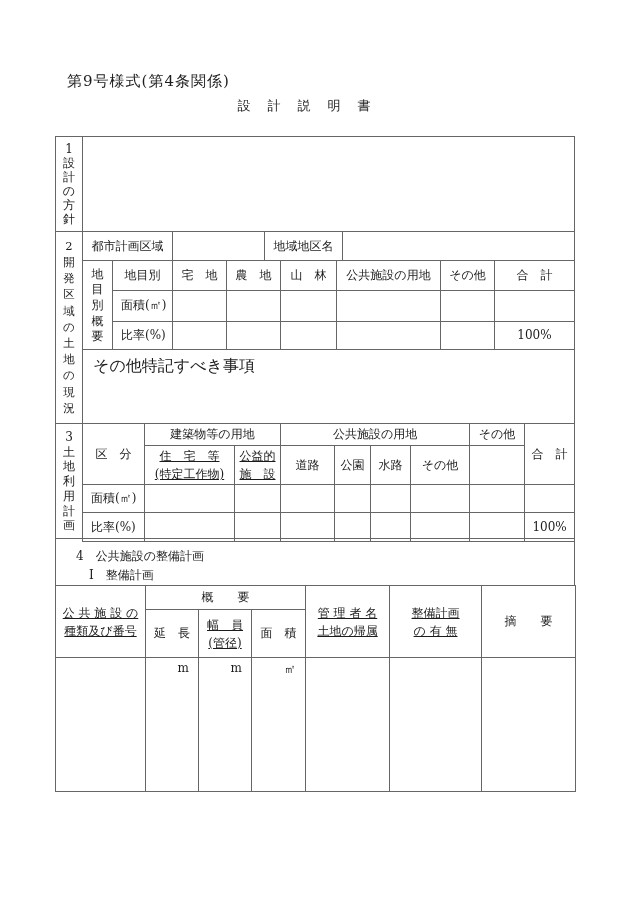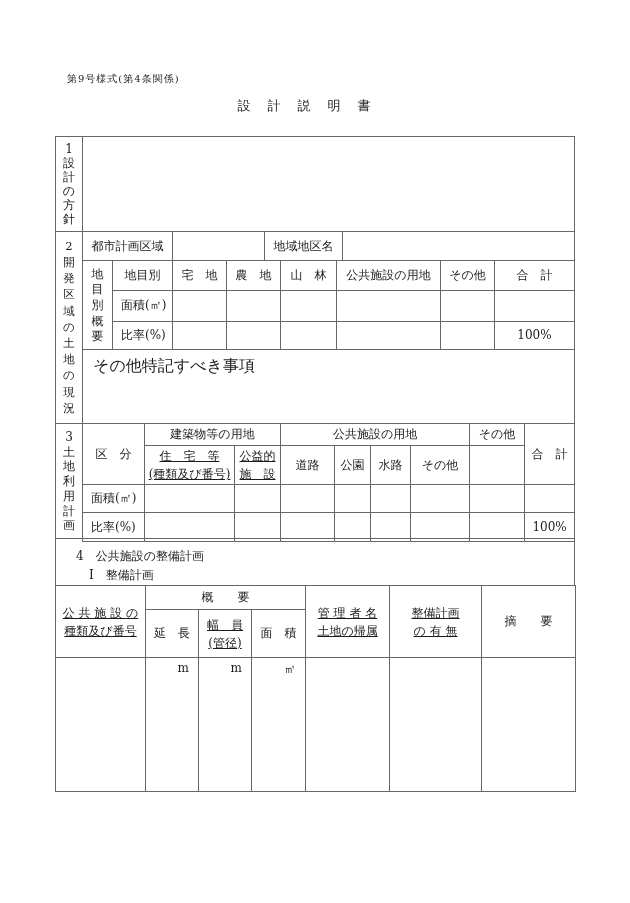--- a/index.html
+++ b/index.html
@@ -6,21 +6,21 @@
   html, body { background: #ffffff; }
   body {
     width: 630px; height: 903px;
     position: relative;
     font-family: "DejaVu Serif", "Liberation Serif", serif;
     color: #1c1c1c;
     font-size: 12px;
   }
   .form-number {
     position: absolute; left: 67px; top: 72px;
-    font-size: 10px; letter-spacing: 1px;
+    font-size: 15px; letter-spacing: 1px;
   }
   .doc-title {
     position: absolute; left: 55px; top: 97px; width: 500px;
     text-align: center; font-size: 13px; letter-spacing: 2px;
   }
   .sheet {
     position: absolute; left: 55px; top: 136px; width: 520px;
   }
   .sec { display: flex; }
   .sec + .sec, .stack { margin-top: -1px; }
@@ -202,21 +202,21 @@
             <tr style="height:22px;">
           <td rowspan="2">区　分</td>
           <td colspan="2">建築物等の用地</td>
           <td colspan="4">公共施設の用地</td>
           <td>その他</td>
           <td rowspan="2">合　計</td>
         </tr>
         <tr style="height:36px;">
           <td class="two-line">
             <div>住　宅　等</div>
-            <div>(種類及び番号)</div>
+            <div>(特定工作物)</div>
           </td>
           <td class="two-line">
             <div>公益的</div>
             <div>施　設</div>
           </td>
           <td>道路</td>
           <td>公園</td>
           <td>水路</td>
           <td>その他</td>
           <td></td>

